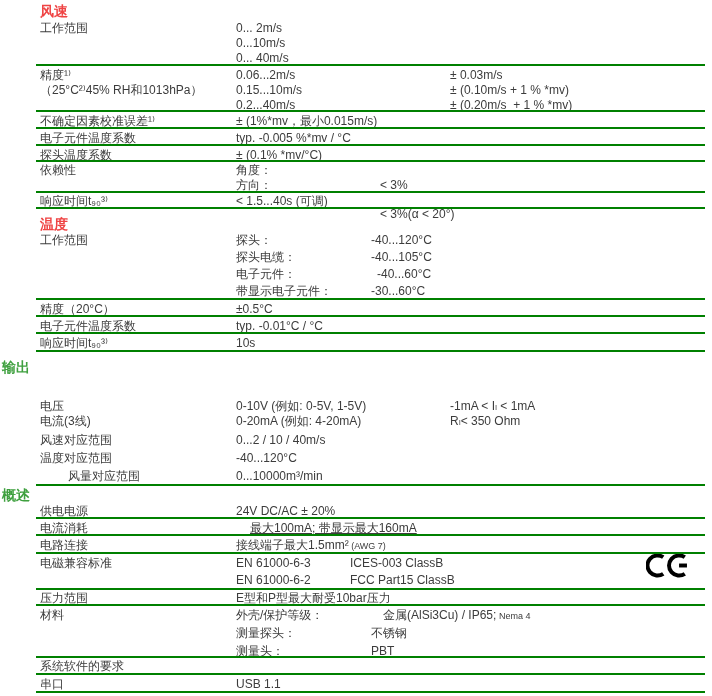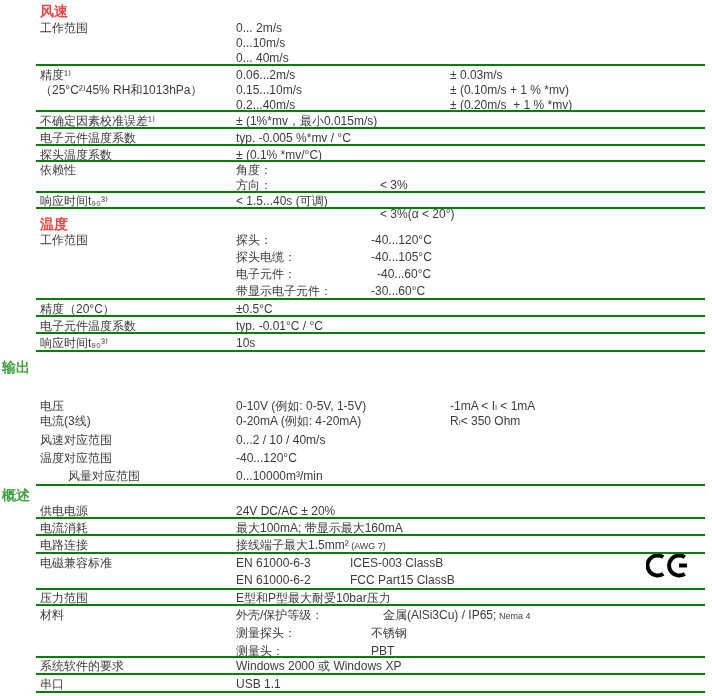--- a/index.html
+++ b/index.html
@@ -118,21 +118,21 @@
     <div class="cell" style="left: 40px; top: 451px;">温度对应范围</div>
     <div class="cell" style="left: 236px; top: 451px;">-40...120°C</div>
     <div class="cell" style="left: 40px; top: 469px; margin-left: 28px;">风量对应范围</div>
     <div class="cell" style="left: 236px; top: 469px;">0...10000m³/min</div>
     <div class="hr" style="left: 36px; top: 484px;"></div>
     <div class="sec-title green" style="left: 2px; top: 487px;">概述</div>
     <div class="cell" style="left: 40px; top: 504px;">供电电源</div>
     <div class="cell" style="left: 236px; top: 504px;">24V DC/AC ± 20%</div>
     <div class="hr" style="left: 36px; top: 517px;"></div>
     <div class="cell" style="left: 40px; top: 521px;">电流消耗</div>
-    <div class="cell" style="left: 236px; top: 521px;">最大100mA; 带显示最大160mA</div>
+    <div class="cell" style="left: 250px; top: 521px; text-decoration: underline;">最大100mA; 带显示最大160mA</div>
     <div class="hr" style="left: 36px; top: 534px;"></div>
     <div class="cell" style="left: 40px; top: 538px;">电路连接</div>
     <div class="cell" style="left: 236px; top: 538px;"><span>接线端子最大1.5mm²</span><span class="small"> (AWG 7)</span></div>
     <div class="hr" style="left: 36px; top: 552px;"></div>
     <div class="cell" style="left: 40px; top: 556px;">电磁兼容标准</div>
     <div class="cell" style="left: 236px; top: 556px;">EN 61000-6-3</div>
     <div class="cell" style="left: 350px; top: 556px;">ICES-003 ClassB</div>
     <div class="cell" style="left: 236px; top: 573px;">EN 61000-6-2</div>
     <div class="cell" style="left: 350px; top: 573px;">FCC Part15 ClassB</div>
     <div class="hr" style="left: 36px; top: 588px;"></div>
@@ -141,18 +141,17 @@
     <div class="hr" style="left: 36px; top: 604px;"></div>
     <div class="cell" style="left: 40px; top: 608px;">材料</div>
     <div class="cell" style="left: 236px; top: 608px;">外壳/保护等级：</div>
     <div class="cell" style="left: 371px; top: 608px; margin-left: 12px;"><span>金属(AlSi3Cu) / IP65;</span><span class="small"> Nema 4</span></div>
     <div class="cell" style="left: 236px; top: 626px;">测量探头：</div>
     <div class="cell" style="left: 371px; top: 626px;">不锈钢</div>
     <div class="cell" style="left: 236px; top: 644px;">测量头：</div>
     <div class="cell" style="left: 371px; top: 644px;">PBT</div>
     <div class="hr" style="left: 36px; top: 656px;"></div>
     <div class="cell" style="left: 40px; top: 659px;">系统软件的要求</div>
-    <div class="cell" style="left: 236px; top: 659px;">Windows 2000 或 Windows XP</div>
     <div class="hr" style="left: 36px; top: 673px;"></div>
     <div class="cell" style="left: 40px; top: 677px;">串口</div>
     <div class="cell" style="left: 236px; top: 677px;">USB 1.1</div>
     <div class="hr" style="left: 36px; top: 691px;"></div>
   </div>
 
 </body></html>

